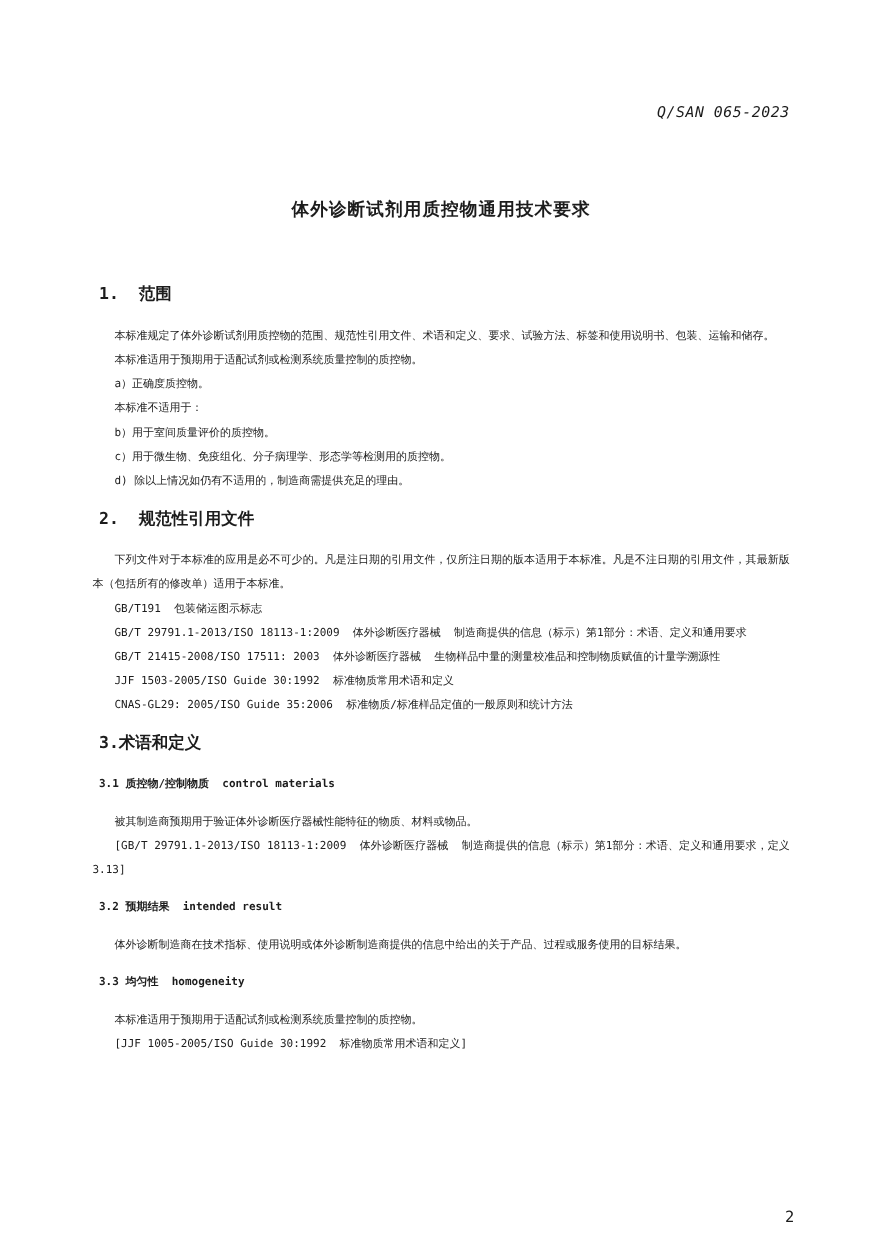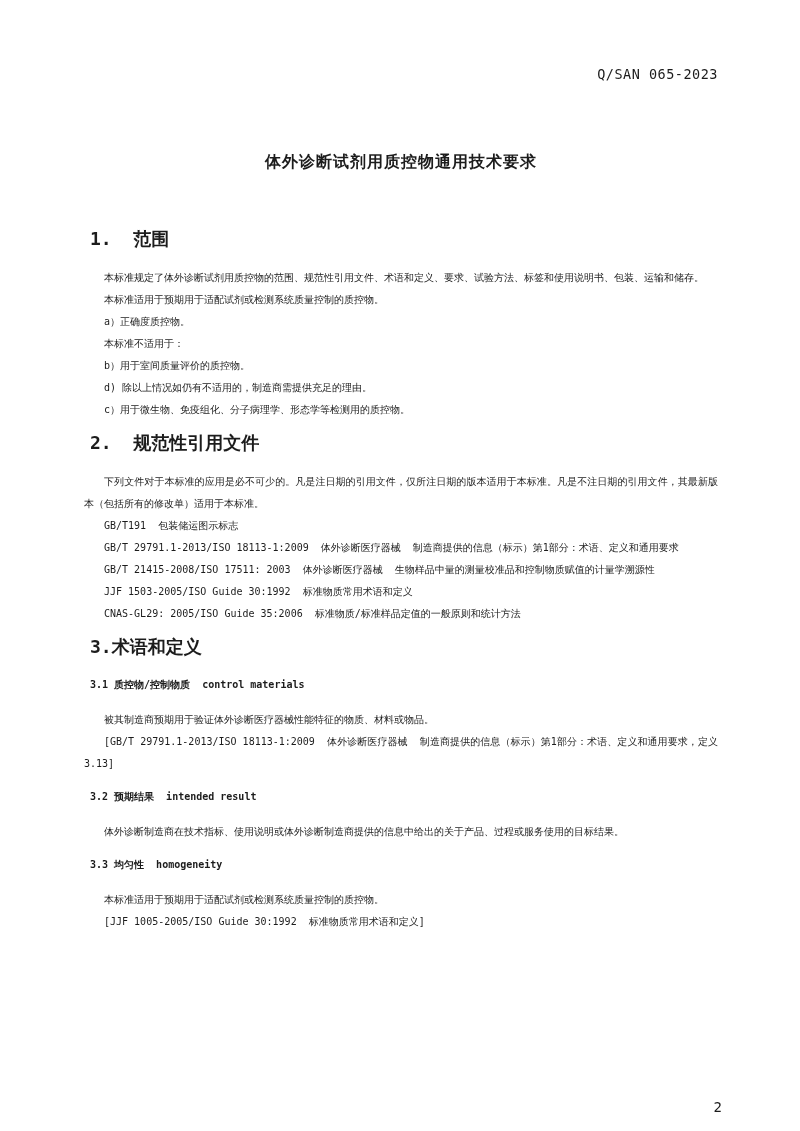--- a/index.html
+++ b/index.html
@@ -15,39 +15,40 @@
     margin: 0 auto;
     background: #ffffff;
     color: #1c1c1c;
     font-family: "DejaVu Sans Mono", "Liberation Mono", monospace;
     overflow: hidden;
   }
   .content {
     padding: 0 82px 0 84px;
   }
   .doc-code {
-    padding-top: 66px;
+    padding-top: 94px;
     text-align: right;
     font-size: 13.5px;
     line-height: 17px;
     letter-spacing: 0.5px;
     white-space: pre-wrap;
+    font-style: italic;
   }
   .title {
     margin: 64px 0 0 0;
     text-align: center;
     font-size: 16px;
     font-weight: bold;
     letter-spacing: 1px;
     line-height: 30px;
     white-space: pre-wrap;
   }
   .h-sec {
     margin: 12px 0 18px 6px;
-    font-size: 18px;
+    font-size: 15px;
     font-weight: bold;
     line-height: 20px;
     white-space: pre-wrap;
   }
   .h-sec.first {
     margin-top: 52px;
   }
   .h-term {
     margin: 12px 0 14px 6px;
     font-size: 10px;
@@ -81,22 +82,22 @@
 
     <h1 class="title">体外诊断试剂用质控物通用技术要求</h1>
 
     <section>
       <h2 class="h-sec first">1.  范围</h2>
       <p class="para">本标准规定了体外诊断试剂用质控物的范围、规范性引用文件、术语和定义、要求、试验方法、标签和使用说明书、包装、运输和储存。</p>
       <p class="para">本标准适用于预期用于适配试剂或检测系统质量控制的质控物。</p>
       <p class="para">a）正确度质控物。</p>
       <p class="para">本标准不适用于：</p>
       <p class="para">b）用于室间质量评价的质控物。</p>
+      <p class="para">c）用于微生物、免疫组化、分子病理学、形态学等检测用的质控物。</p>
       <p class="para">d) 除以上情况如仍有不适用的，制造商需提供充足的理由。</p>
-      <p class="para">c）用于微生物、免疫组化、分子病理学、形态学等检测用的质控物。</p>
     </section>
 
     <section>
       <h2 class="h-sec">2.  规范性引用文件</h2>
       <p class="para">下列文件对于本标准的应用是必不可少的。凡是注日期的引用文件，仅所注日期的版本适用于本标准。凡是不注日期的引用文件，其最新版本（包括所有的修改单）适用于本标准。</p>
       <p class="para">GB/T191  包装储运图示标志</p>
       <p class="para">GB/T 29791.1-2013/ISO 18113-1:2009  体外诊断医疗器械  制造商提供的信息（标示）第1部分：术语、定义和通用要求</p>
       <p class="para">GB/T 21415-2008/ISO 17511: 2003  体外诊断医疗器械  生物样品中量的测量校准品和控制物质赋值的计量学溯源性</p>
       <p class="para">JJF 1503-2005/ISO Guide 30:1992  标准物质常用术语和定义</p>
       <p class="para">CNAS-GL29: 2005/ISO Guide 35:2006  标准物质/标准样品定值的一般原则和统计方法</p>

